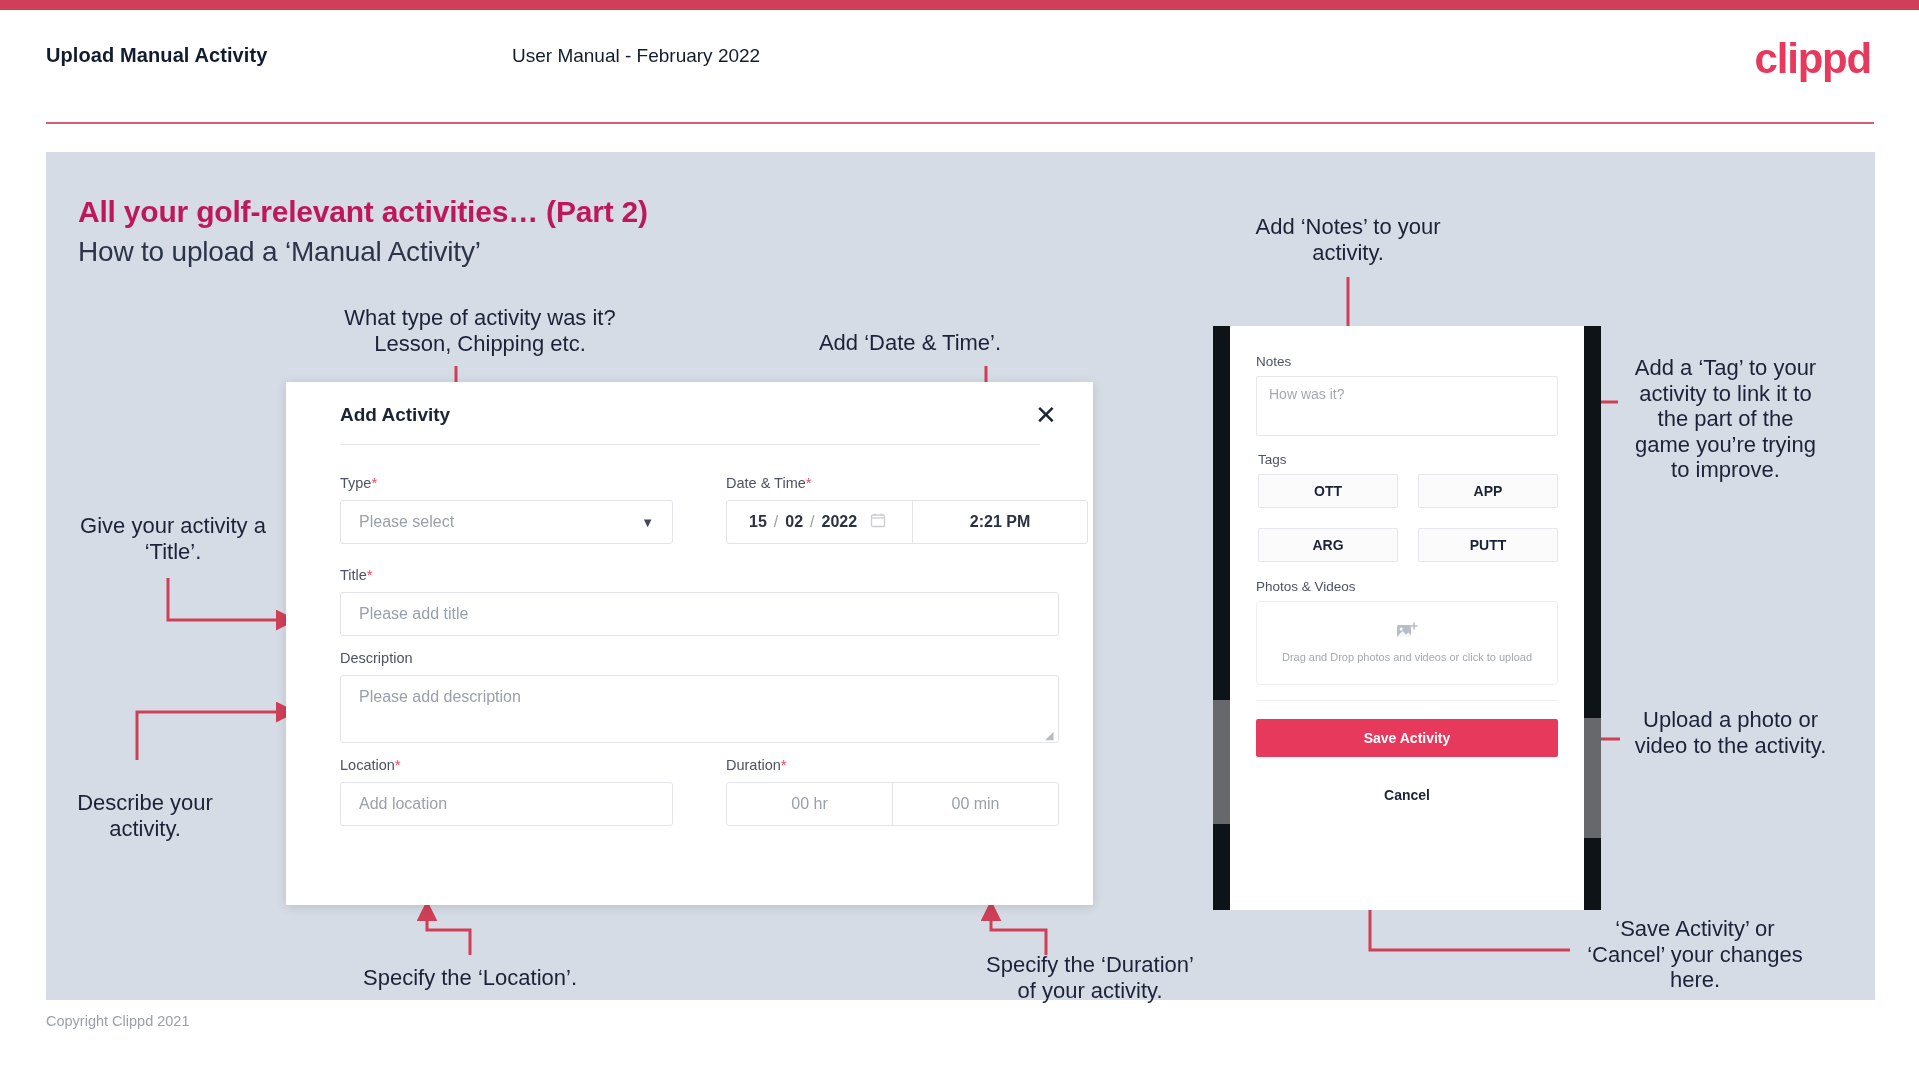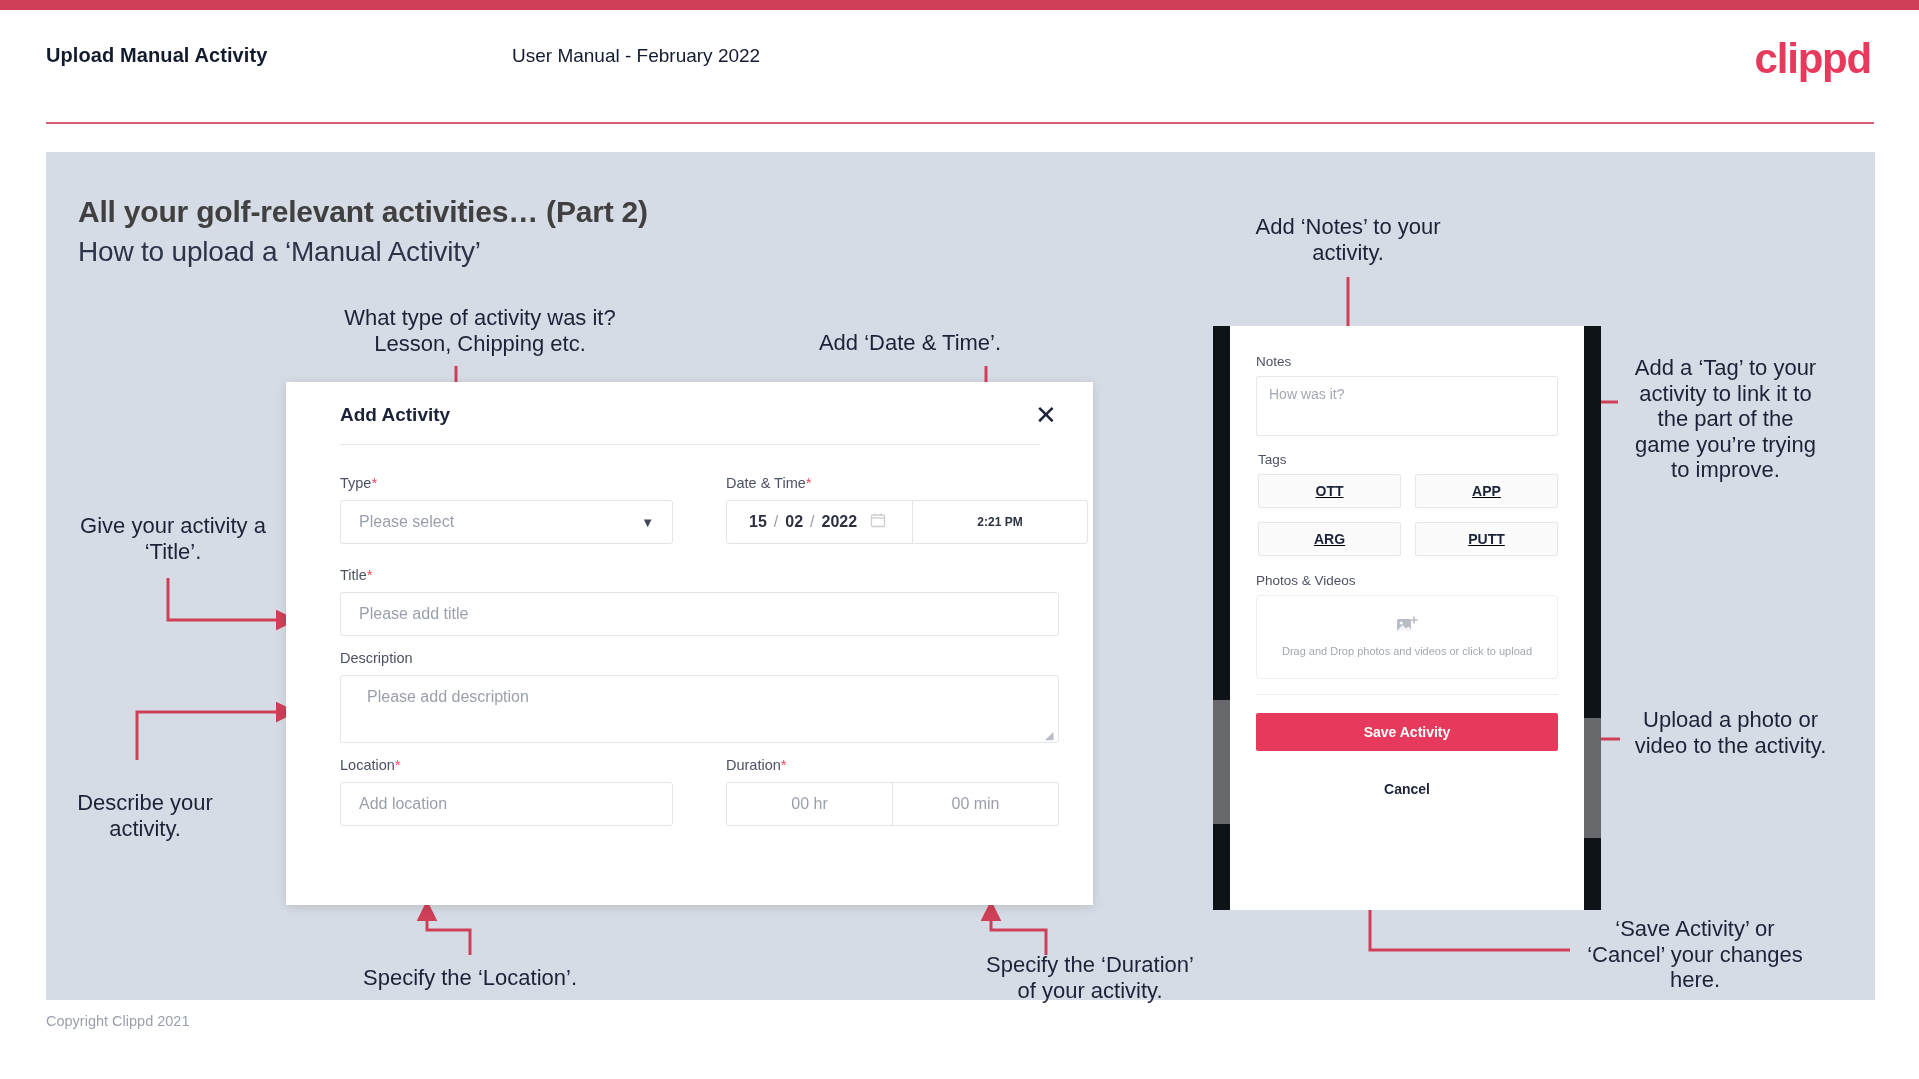--- a/index.html
+++ b/index.html
@@ -38,21 +38,21 @@
 
   
   .slide {
     position:absolute; left:46px; top:152px;
     width:1829px; height:848px;
     background:#d6dce5;
   }
 
   .slide-title {
     position:absolute; left:78px; top:195px;
-    font-size:30px; font-weight:700; color:#404040; letter-spacing:-.2px;
+    font-size:30px; font-weight:700; color:#be185d; letter-spacing:-.2px;
   }
   .slide-subtitle {
     position:absolute; left:78px; top:236px;
     font-size:28px; font-weight:400; color:#2b3449; letter-spacing:-.2px;
   }
 
   
   .anno {
     position:absolute;
     font-size:22px; line-height:1.16; color:#1b2338; font-weight:500;
@@ -97,26 +97,26 @@
 
   .sel-caret {
     margin-left:auto; color:#44495a; font-size:13px;
   }
 
   .dt-wrap { display:flex; width:362px; border:1px solid #e2e4e9; border-radius:3px; height:44px; overflow:hidden; }
   .dt-date { flex:0 0 186px; display:flex; align-items:center; gap:7px; padding-left:22px;
              font-size:16px; font-weight:700; color:#2c3242; border-right:1px solid #e2e4e9; }
   .dt-date .slash { color:#9aa0ab; font-weight:400; }
   .dt-time { flex:1; display:flex; align-items:center; justify-content:center;
-             font-size:12px; font-weight:700; color:#2c3242; }
+             font-size:16px; font-weight:700; color:#2c3242; }
   .cal-ic { margin-left:6px; opacity:.45; }
 
   .textarea {
     height:68px; border:1px solid #e2e4e9; border-radius:3px; background:#fff;
-    padding:12px 26px; font-size:16px; color:#9aa0ab; position:relative;
+    padding:12px 18px; font-size:16px; color:#9aa0ab; position:relative;
   }
   .ta-grip {
     position:absolute; right:3px; bottom:2px; width:10px; height:10px;
     color:#b8bcc4; font-size:11px; line-height:1;
   }
 
   .dur-wrap { display:flex; width:333px; border:1px solid #e2e4e9; border-radius:3px; height:44px; overflow:hidden; }
   .dur-cell { flex:1; display:flex; align-items:center; justify-content:center;
               font-size:16px; color:#9aa0ab; }
   .dur-cell.first { border-right:1px solid #e2e4e9; }
@@ -138,21 +138,21 @@
   }
   .screen {
     position:absolute; left:17px; top:0; width:354px; height:584px;
     background:#ffffff; overflow:hidden;
   }
   .p-label { font-size:13.5px; color:#4b5263; margin-bottom:7px; }
   .p-notes {
     height:60px; border:1px solid #e6e8ec; border-radius:2px;
     padding:9px 12px; font-size:14px; color:#a3a8b2;
   }
-  .tag-grid { display:grid; grid-template-columns:1fr 1fr; gap:14px;text-decoration:underline; }
+  .tag-grid { display:grid; grid-template-columns:1fr 1fr; gap:20px; }
   .tag {
     height:34px; border:1px solid #e6e8ec; border-radius:2px; background:#fbfbfc;
     display:flex; align-items:center; justify-content:center;
     font-size:14px; font-weight:700; color:#1b2338;
   }
   .dropzone {
     height:84px; border:1px solid #eceef1; border-radius:4px;
     display:flex; flex-direction:column; align-items:center; justify-content:center;
     gap:5px;
   }

